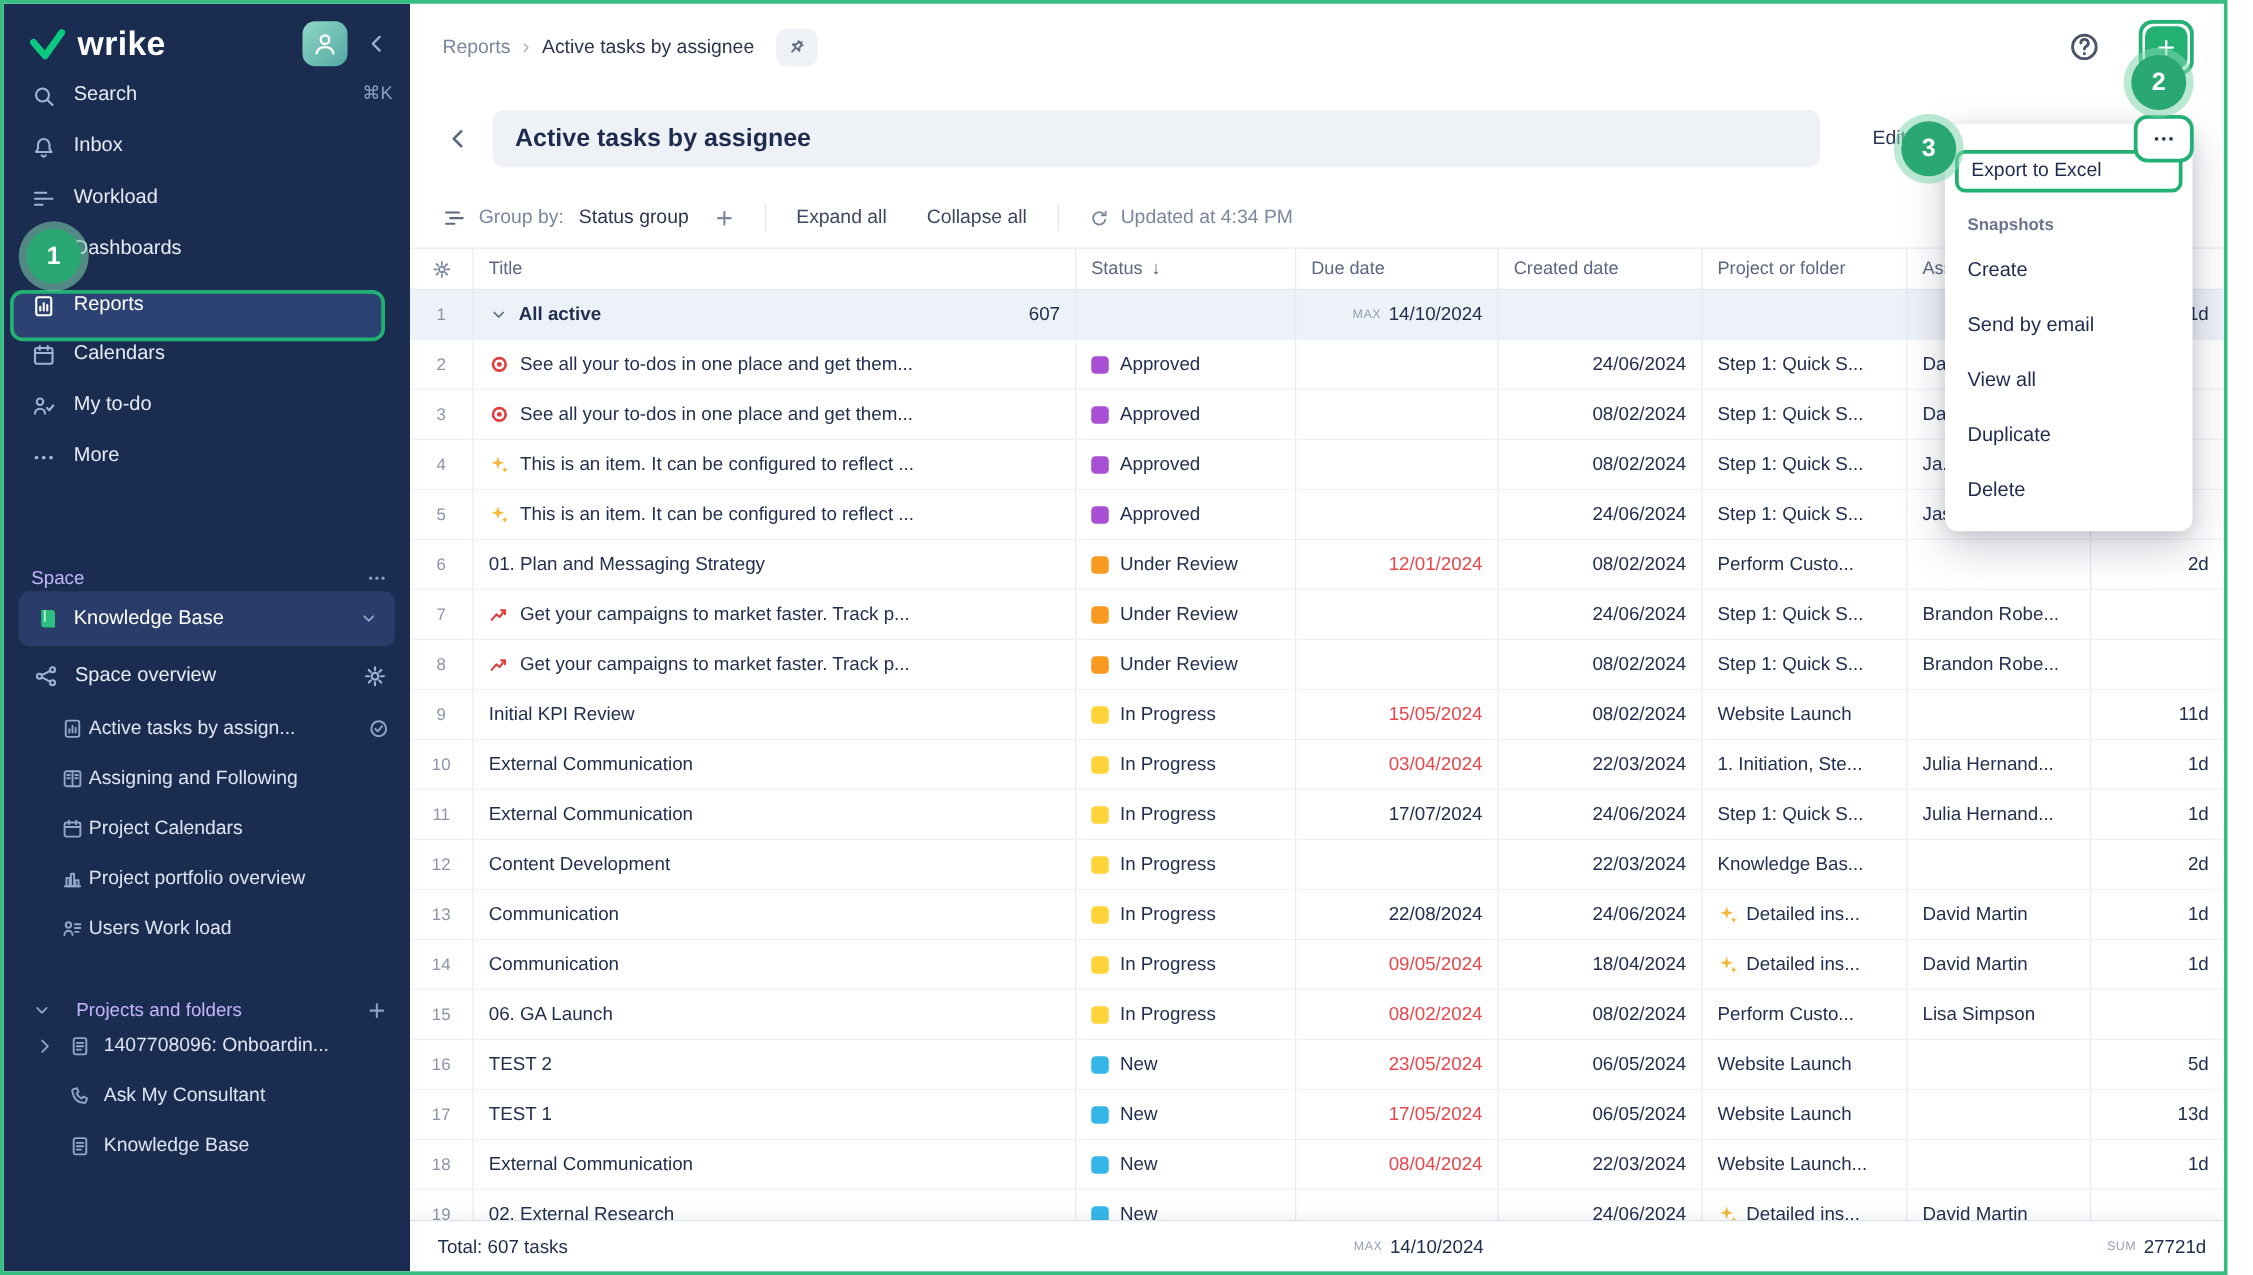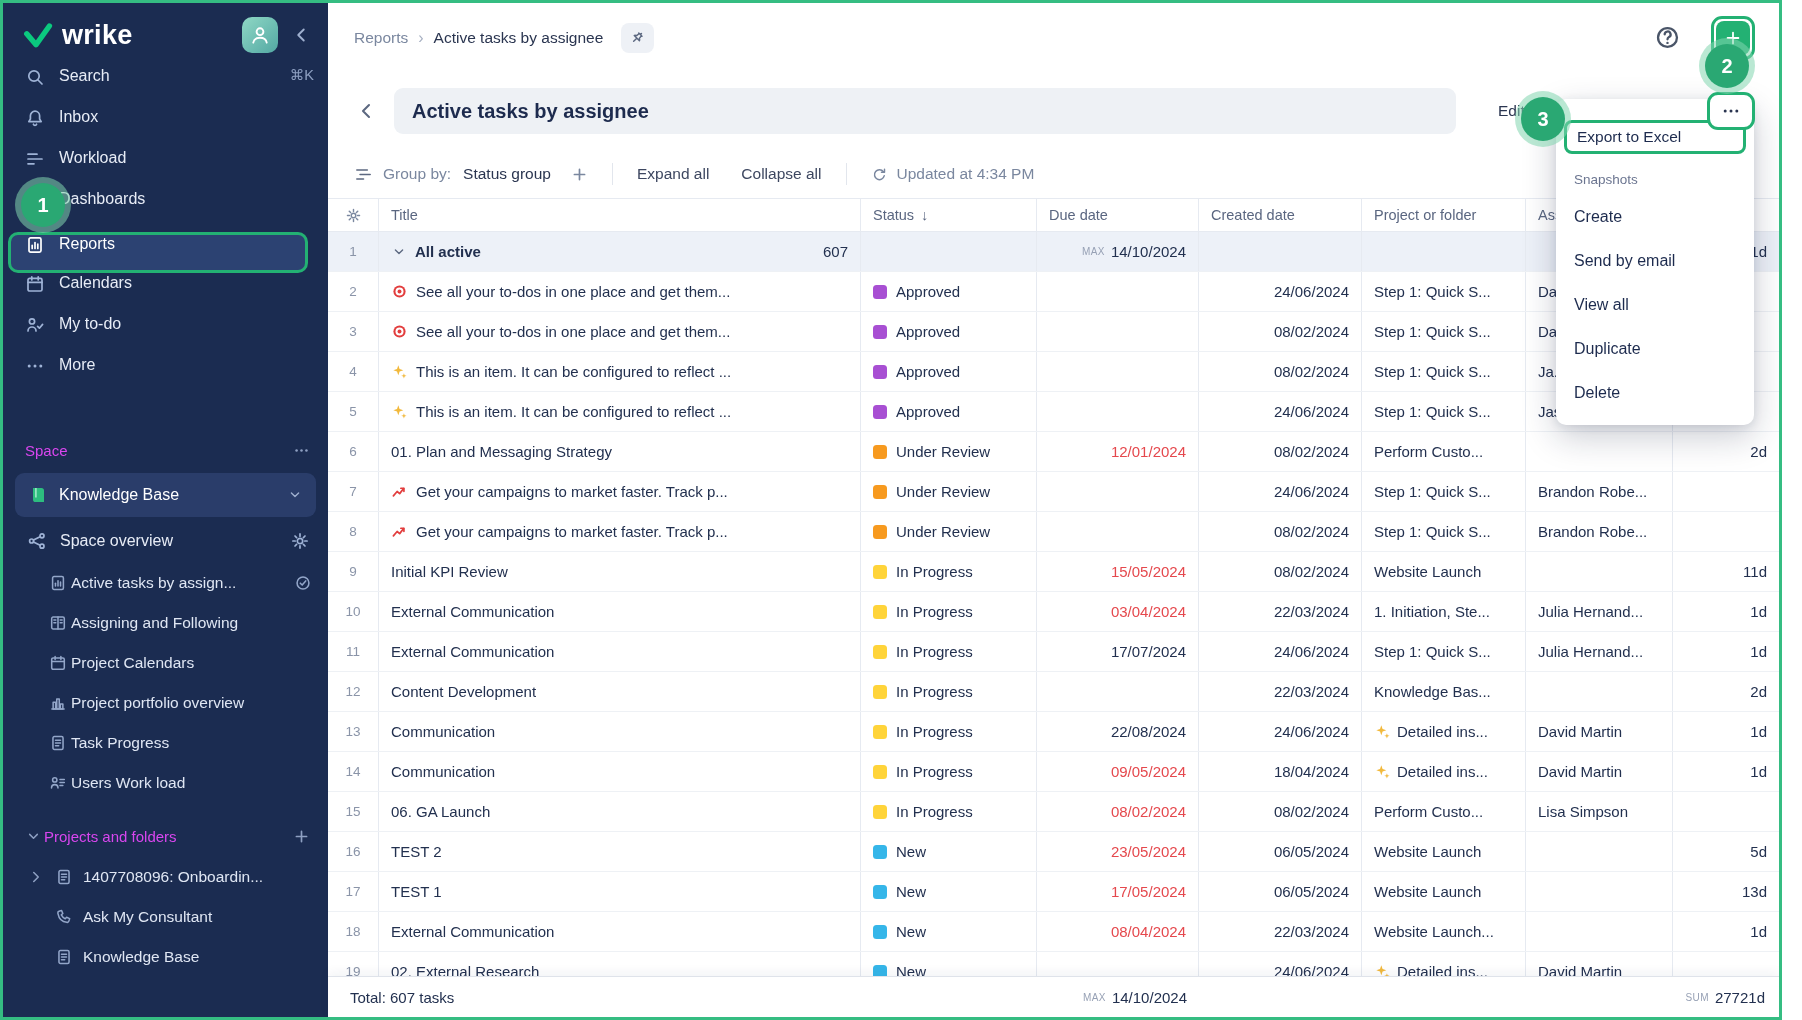--- a/index.html
+++ b/index.html
@@ -29,21 +29,21 @@
   .logo-text{font-size:27px;font-weight:700;color:#fff;letter-spacing:.3px}
   .avatar{width:36px;height:36px;border-radius:10px;background:linear-gradient(135deg,#8fd8c5,#53a8a3);display:flex;align-items:center;justify-content:center;color:#fff;cursor:pointer}
   .avatar .ic{width:22px;height:22px}
   .collapse{width:22px;height:22px;color:var(--side-mut);cursor:pointer;margin-left:2px}
   .nav-item{height:41px;display:flex;align-items:flex-start;gap:14px;padding:0 14px 0 22px;font-size:16px;color:var(--side-text);cursor:pointer;white-space:nowrap}
   .nav-item .ic{width:20px;height:20px;color:#9fb3d6}
   .nav-item .lbl{flex:1;overflow:hidden;text-overflow:ellipsis}
   .shortcut{color:#8ea0c2;font-size:14.5px}
   .nav-item.selected{background:#2c4272;border:3px solid var(--green);border-radius:10px;margin:1px 20px 1px 5px;padding:0 11px 0 14px;color:#fff}
   .nav-item.selected .ic{color:#fff}
-  .side-sec{height:42px;display:flex;align-items:center;gap:2px;padding:0 18px 0 22px;color:#d946ef;font-size:15px;margin-top:12px;cursor:pointer;white-space:nowrap}
+  .side-sec{height:42px;display:flex;align-items:flex-end;gap:19px;padding:0 18px 0 22px;color:#c4b5fd;font-size:15px;margin-top:12px;cursor:pointer;white-space:nowrap}
   .side-sec.first{margin-top:32px}
   .side-sec .grow{flex:1}
   .side-sec .ic{width:17px;height:17px;color:#8ea0c2}
   .space-chip{margin:2px 12px;height:44px;display:flex;align-items:center;gap:11px;padding:0 13px;border-radius:9px;background:var(--side-chip);font-size:16px;color:#fff;cursor:pointer;white-space:nowrap}
   .space-chip .ic{width:20px;height:20px}
   .space-chip .grow{flex:1}
   .space-chip .chev{color:var(--side-mut);width:16px;height:16px}
   .nav-sub{height:44px;display:flex;align-items:center;gap:13px;padding:0 18px 0 24px;font-size:16px;color:var(--side-text);cursor:pointer;white-space:nowrap}
   .nav-sub .ic{width:20px;height:20px;color:#9fb3d6}
   .nav-sub .grow{flex:1}
@@ -110,21 +110,21 @@
   .group-chev{width:16px;height:16px;color:#5c6880}
   .count{margin-left:auto;font-weight:400}
   .tfoot{position:absolute;left:0;right:0;bottom:0;height:41px;background:#fff;border-top:1px solid #dfe3ea;box-shadow:0 -4px 10px rgba(25,39,70,.05);display:grid;grid-template-columns:var(--cols);align-items:center;font-size:15px;color:var(--ink);z-index:10}
   .f-total{grid-column:1/3;padding-left:22px}
   .f-due{grid-column:4;display:flex;justify-content:flex-end;padding-right:12px;align-items:center}
   .f-sum{grid-column:8;display:flex;justify-content:flex-end;padding-right:14px;align-items:center}
 
   
   .menu{position:absolute;left:1553px;top:96px;width:198px;background:#fff;border-radius:10px;box-shadow:0 12px 34px rgba(16,28,60,.22),0 2px 10px rgba(16,28,60,.10);padding:20px 0 10px;z-index:50}
   .menu-hl{margin:1px 8px 4px;border:3px solid var(--green);border-radius:8px;height:34px;display:flex;align-items:center;padding:0 10px;font-size:15.5px;font-weight:500;color:#1d2b4e;cursor:pointer;white-space:nowrap}
-  .menu-sec{padding:14px 18px 8px;font-size:13.5px;font-weight:400;color:#6b7590}
+  .menu-sec{padding:14px 18px 8px;font-size:13.5px;font-weight:700;color:#6b7590}
   .menu-item{height:44px;display:flex;align-items:center;padding:0 18px;font-size:16px;color:#1d2b4e;cursor:pointer;white-space:nowrap}
   .badge{position:absolute;width:44px;height:44px;border-radius:50%;background:#2aa873;color:#fff;font-size:20px;font-weight:700;display:flex;align-items:center;justify-content:center;box-shadow:0 0 0 6px rgba(130,214,175,.55);z-index:80}
 </style>
 </head>
 <body>
 
 <div class="page">
 
   <aside class="sidebar">
     <div class="side-top">
@@ -321,29 +321,20 @@
         <div class="tool-item">
           <span class="ic">
             <svg viewBox="0 0 20 20" fill="none" stroke="currentColor" stroke-width="1.7" stroke-linecap="round" stroke-linejoin="round">
               <path d="M3.2 16.6h13.6"></path>
               <rect x="4.6" y="9.2" width="2.8" height="7.4"></rect>
               <rect x="8.6" y="5.6" width="2.8" height="11"></rect>
               <rect x="12.6" y="11.2" width="2.8" height="5.4"></rect>
             </svg>
           </span>
           <span class="lbl">Project portfolio overview</span>
-        </div>
-        <div class="tool-item">
-          <span class="ic">
-            <svg viewBox="0 0 20 20" fill="none" stroke="currentColor" stroke-width="1.7" stroke-linecap="round" stroke-linejoin="round">
-              <rect x="4.4" y="2.8" width="11.2" height="14.4" rx="1.6"></rect>
-              <path d="M7.2 7h5.6M7.2 10h5.6M7.2 13h3.6"></path>
-            </svg>
-          </span>
-          <span class="lbl">Task Progress</span>
         </div>
         <div class="tool-item">
           <span class="ic">
             <svg viewBox="0 0 20 20" fill="none" stroke="currentColor" stroke-width="1.7" stroke-linecap="round" stroke-linejoin="round">
               <circle cx="6.4" cy="6.6" r="2.4"></circle>
               <path d="M2.8 15.6c0-2.4 1.8-3.8 3.6-3.8s3.6 1.4 3.6 3.8"></path>
               <path d="M12.2 6h4.8M12.2 9.4h4.8M12.2 12.8h3.2"></path>
             </svg>
           </span>
           <span class="lbl">Users Work load</span>

